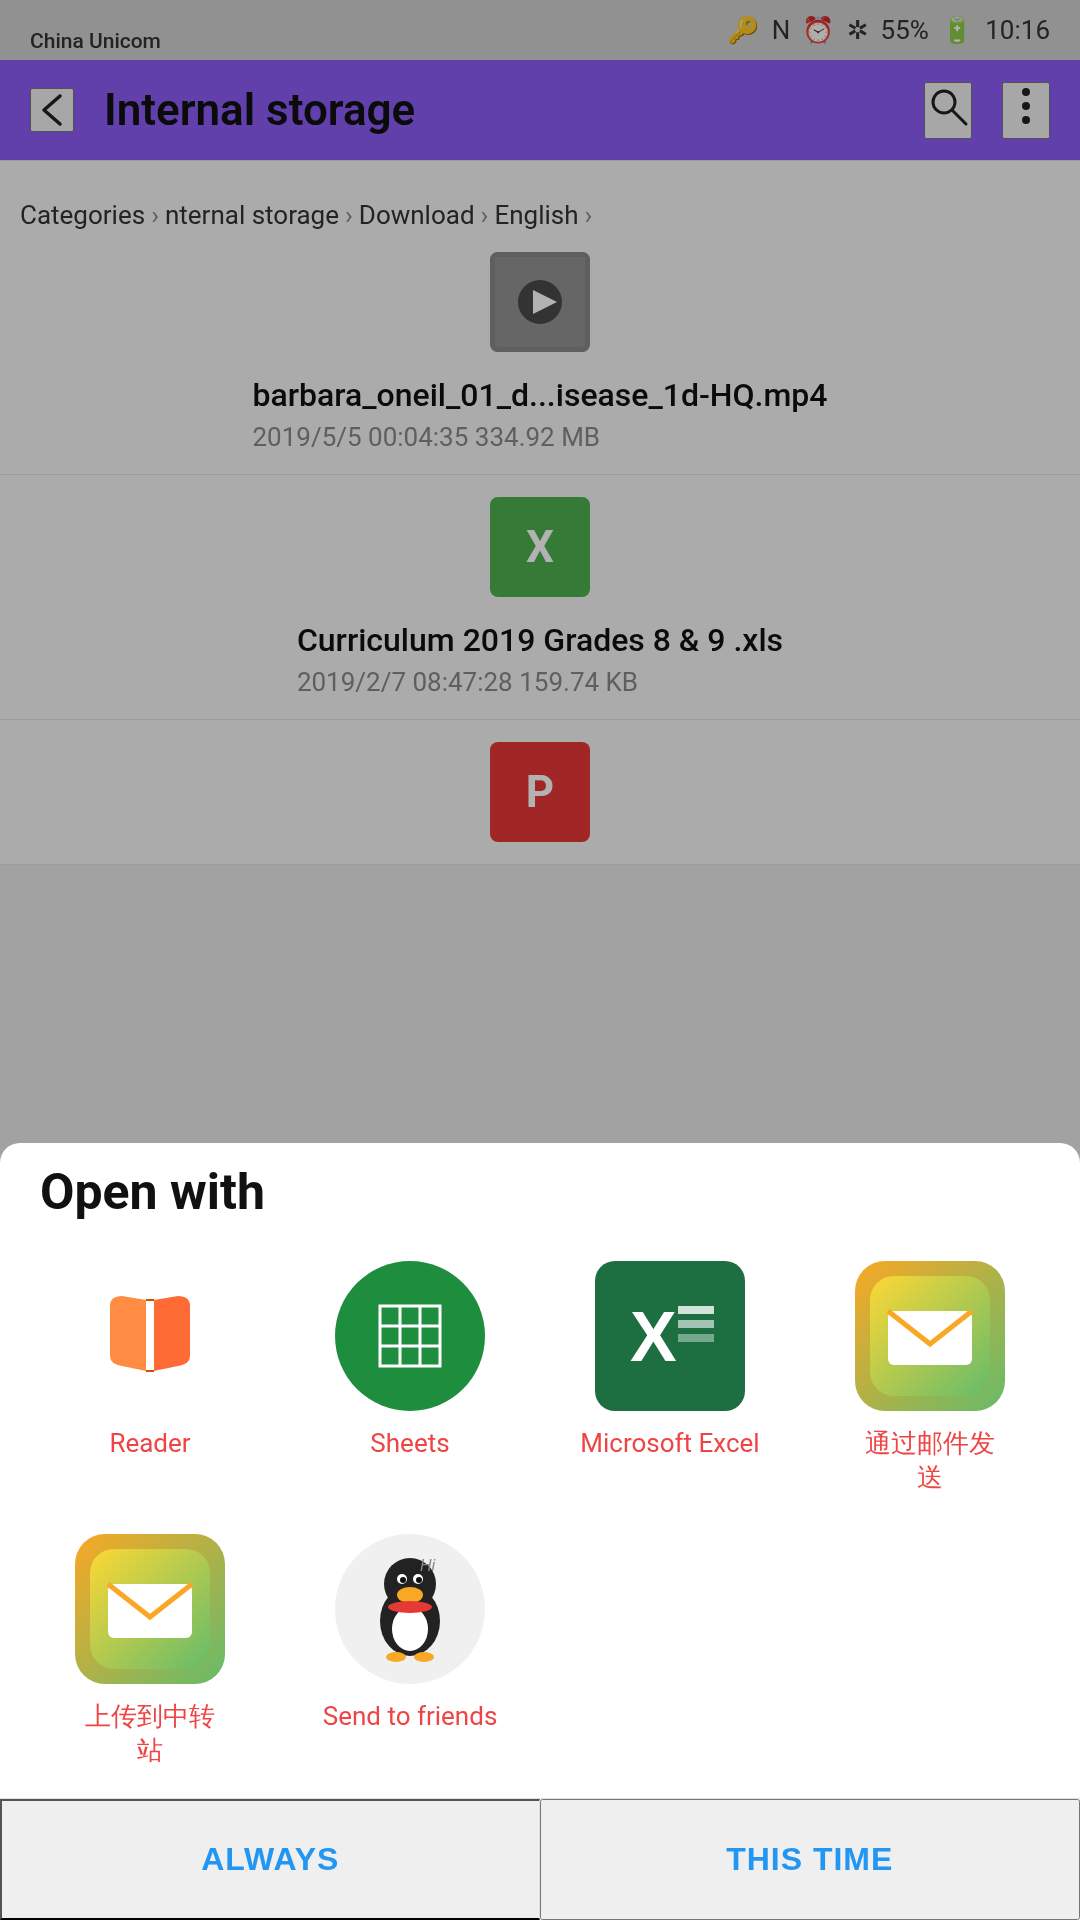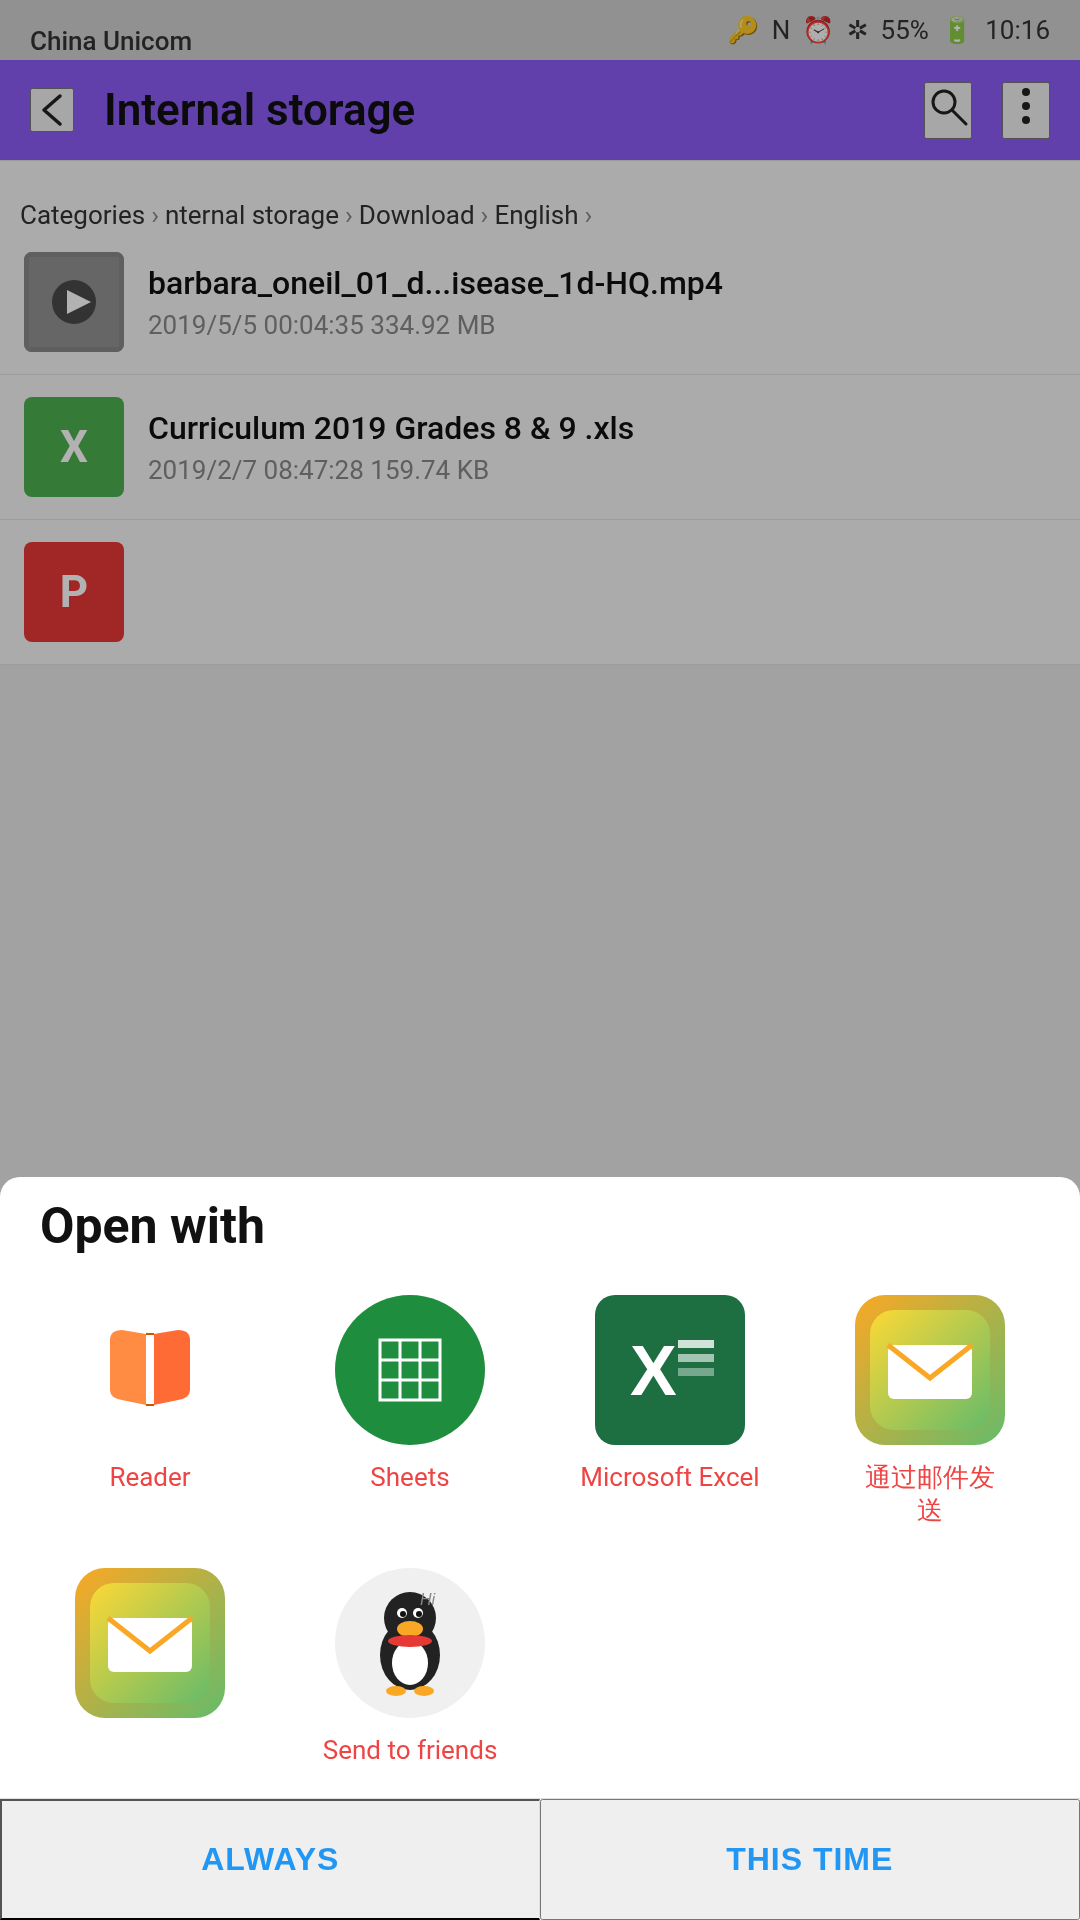--- a/index.html
+++ b/index.html
@@ -17,21 +17,21 @@
     
     .status-bar {
       background: #d0d0d0;
       height: 60px;
       display: flex;
       align-items: center;
       justify-content: space-between;
       padding: 0 30px;
     }
     .status-left {
-      font-size: 26px;
+      font-size: 21px;
       color: #333;
       font-weight: 500;
       margin-top: 21px;
     }
     .status-right {
       display: flex;
       align-items: center;
       gap: 12px;
       font-size: 26px;
       color: #333;
@@ -98,20 +98,21 @@
       padding: 0;
     }
 
     .file-item {
       display: flex;
       align-items: center;
       padding: 22px 24px;
       background: #f5f5f5;
       border-bottom: 1px solid #e0e0e0;
       gap: 24px;
+      flex-direction: column;
     }
 
     .file-thumb {
       width: 100px;
       height: 100px;
       border-radius: 8px;
       overflow: hidden;
       flex-shrink: 0;
       display: flex;
       align-items: center;
@@ -420,20 +421,21 @@
               <stop offset="0%" style="stop-color:#fdd835"></stop>
               <stop offset="100%" style="stop-color:#66bb6a"></stop>
             </linearGradient>
           </defs>
           <rect width="120" height="120" rx="24" fill="url(#uploadGrad)"></rect>
 
           <rect x="18" y="35" width="84" height="54" rx="6" fill="white"></rect>
           <polyline points="18,35 60,68 102,35" fill="none" stroke="#f9a825" stroke-width="5"></polyline>
         </svg>
       </div>
+      <span class="app-label">上传到中转<br>站</span>
     </div>
 
     <div class="app-cell">
       <div class="app-icon-wrap icon-qq" style="background:#f0f0f0;border-radius:75px;">
         <svg width="120" height="120" viewBox="0 0 120 120">
 
           <ellipse cx="60" cy="72" rx="30" ry="35" fill="#222"></ellipse>
 
           <ellipse cx="60" cy="80" rx="18" ry="22" fill="white"></ellipse>
 

